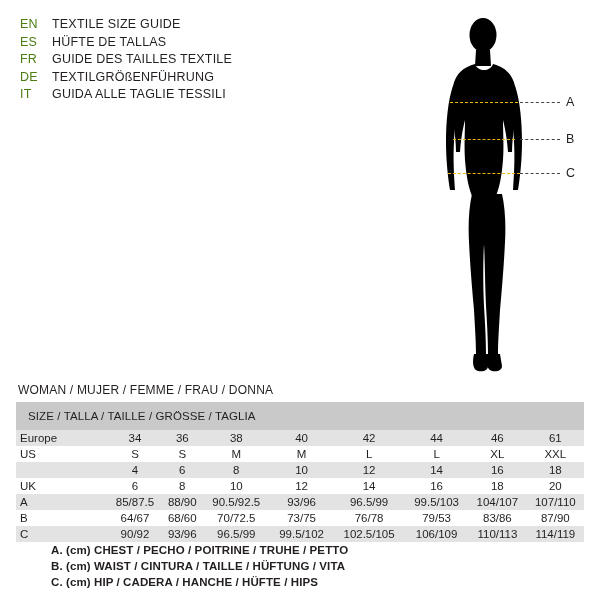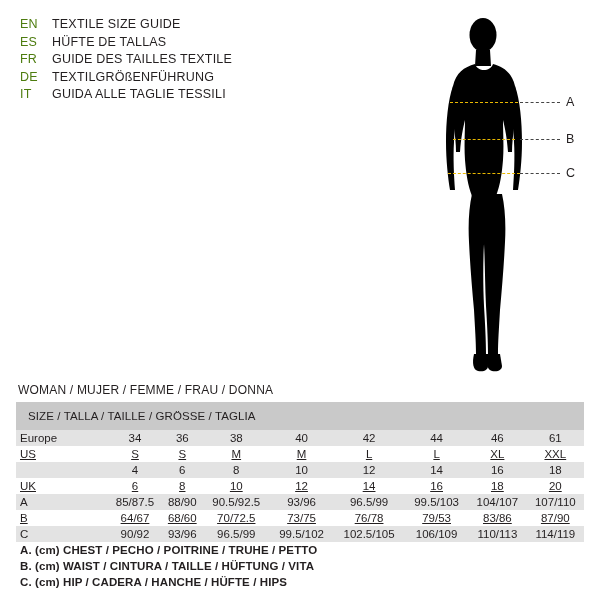--- a/index.html
+++ b/index.html
@@ -107,36 +107,36 @@
     font-size: 11.5px;
     letter-spacing: 0.1px;
     height: 28px;
     line-height: 17px;
   }
   tr.shade td {
     background: #e3e3e3;
   }
   tr.plain td {
     background: #ffffff;
-    text-decoration: underline;
   }
 
   
   .footnotes {
     position: absolute;
     left: 20px;
     top: 542px;
     width: 560px;
   }
   .footnote {
     font-size: 11.5px;
     font-weight: bold;
     letter-spacing: 0.1px;
     line-height: 16px;
     color: #231f20;
+    margin-left: 31px;
   }
 </style>
 </head>
 <body>
 
 <div class="lang-block">
   <div class="lang-row">
     <span class="lang-code">EN</span>
     <span class="lang-text">TEXTILE SIZE GUIDE</span>
   </div>

